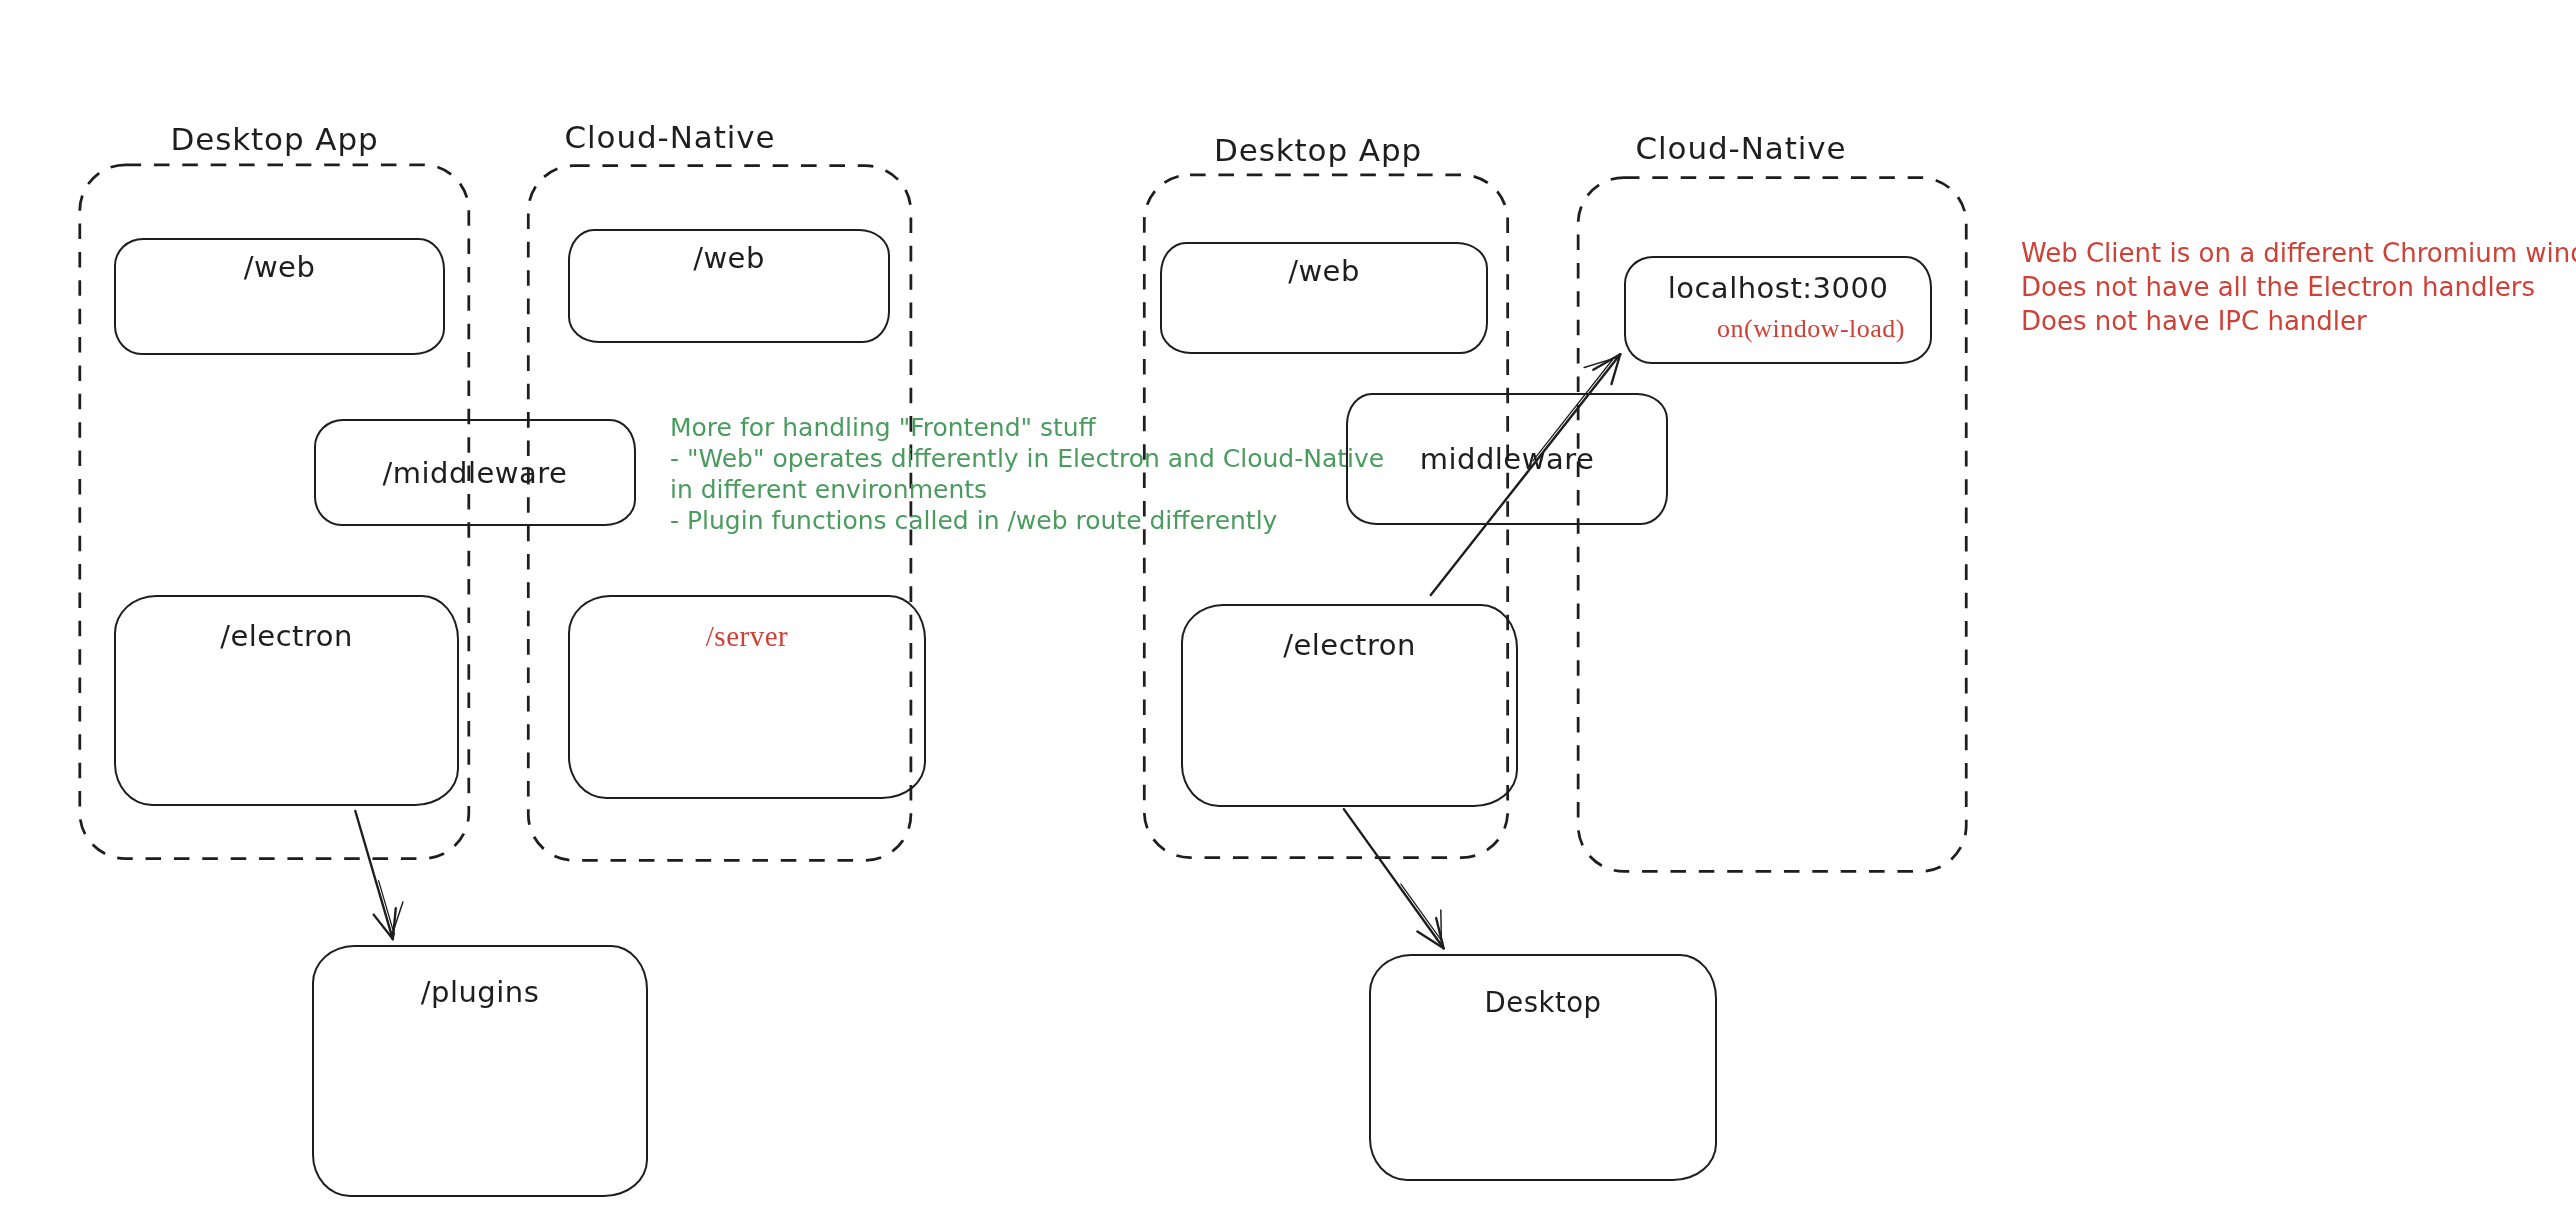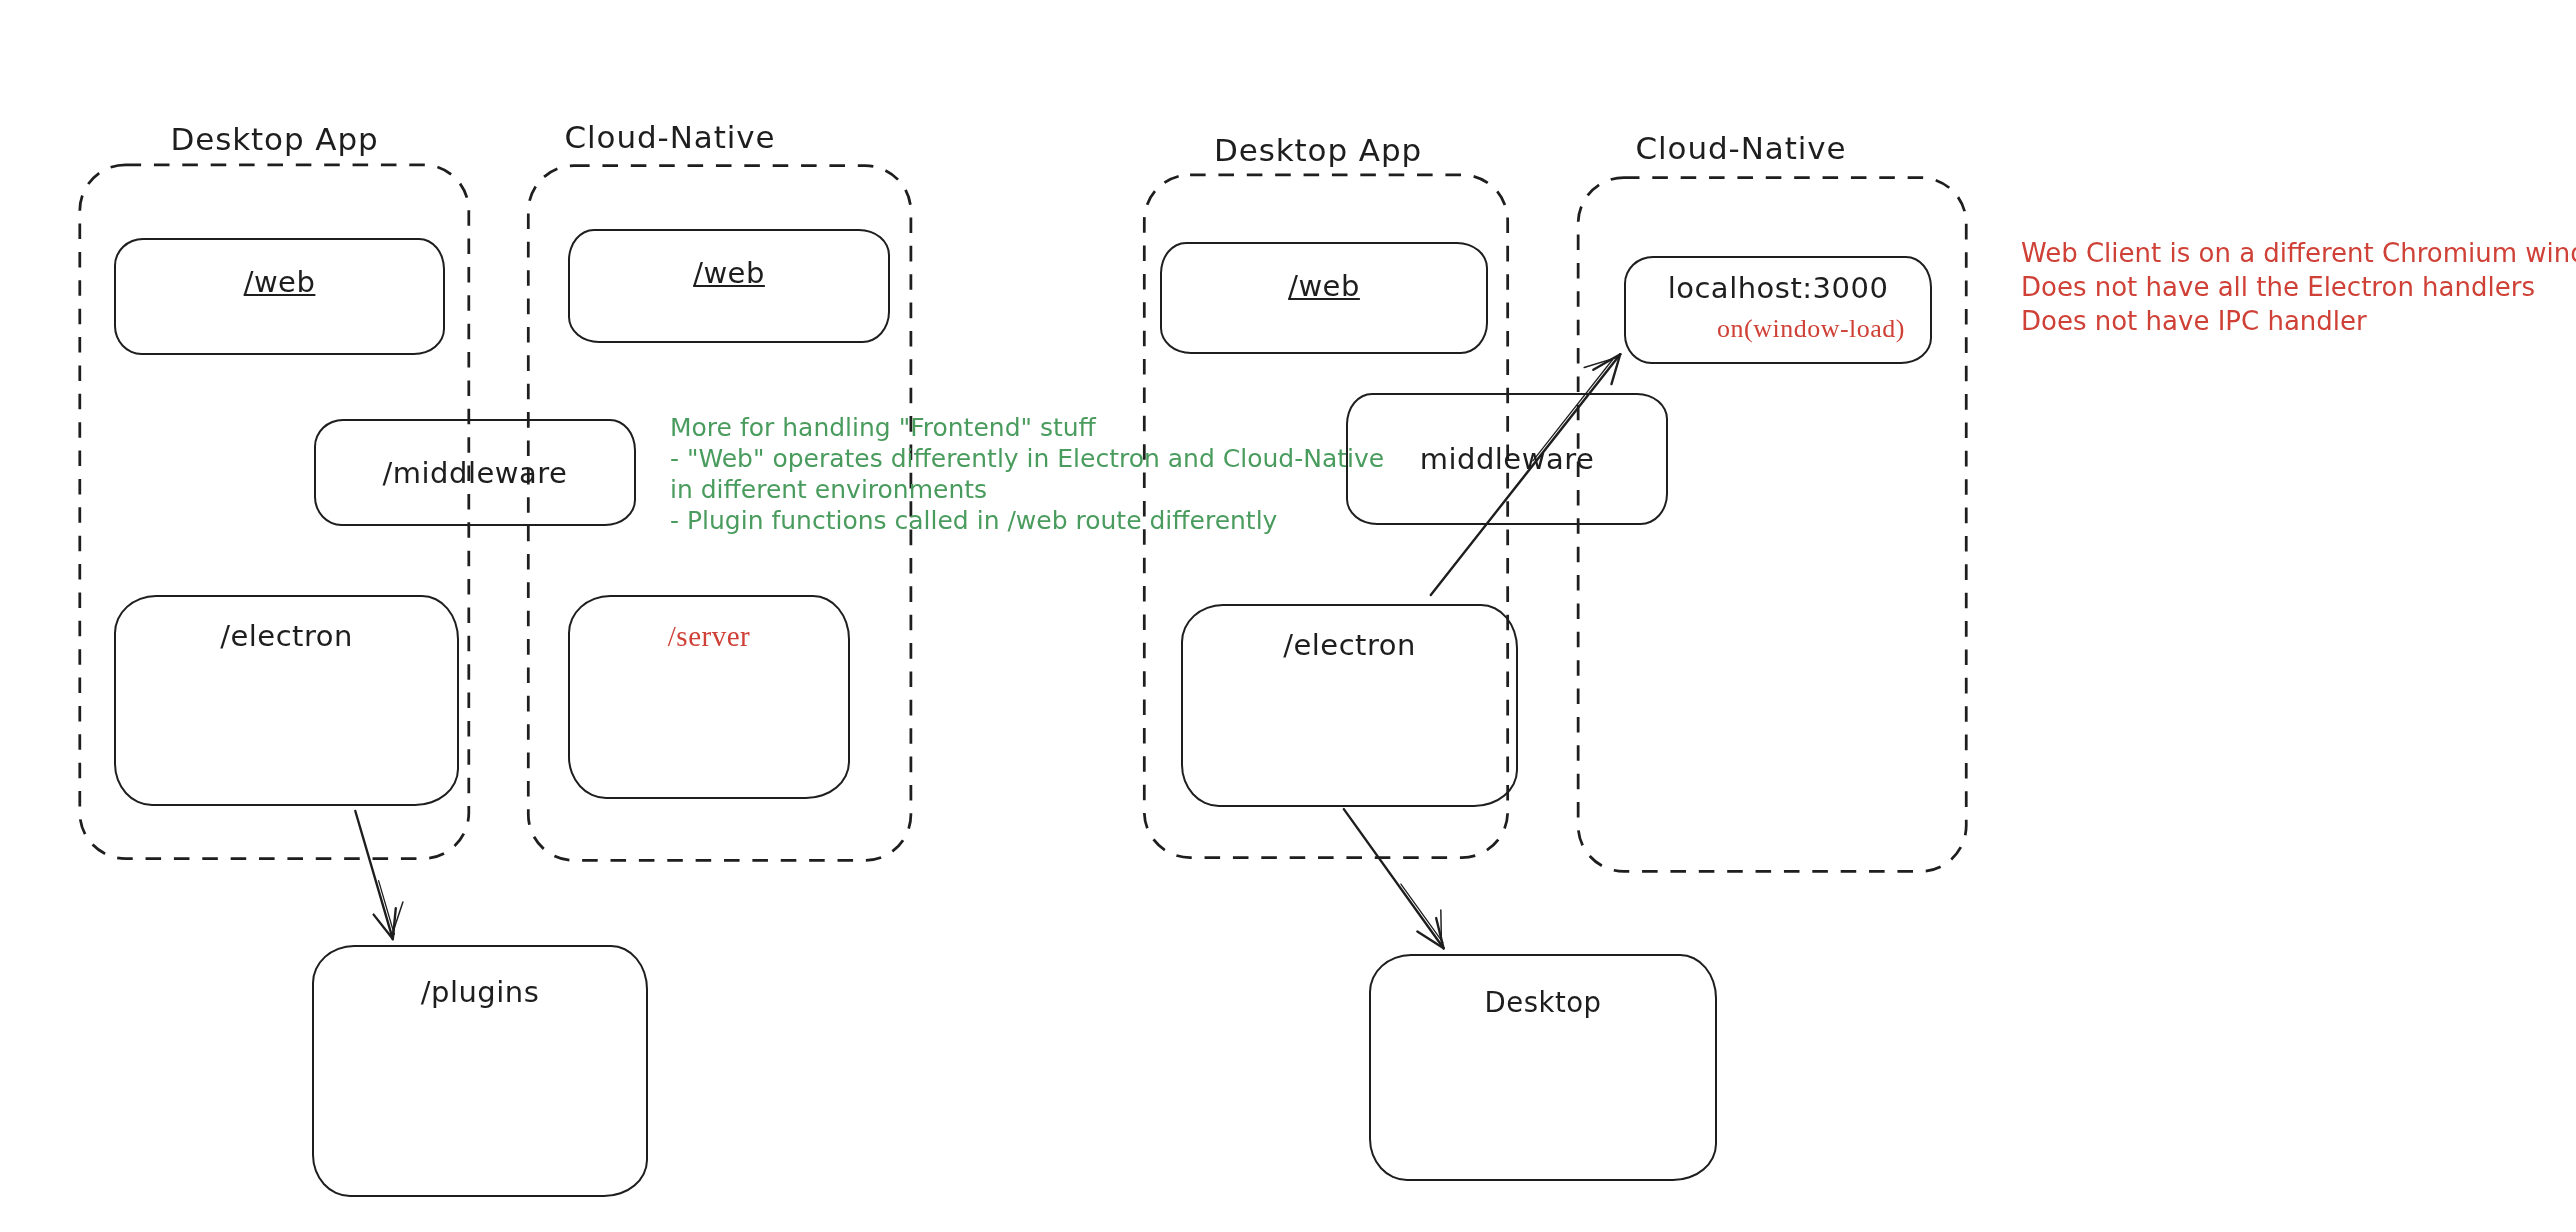--- a/index.html
+++ b/index.html
@@ -55,21 +55,21 @@
   .note { position: absolute; z-index: 2; white-space: nowrap; }
   .note-green { color: var(--green); font-size: 25px; line-height: 31px; }
   .note-red   { color: var(--red);   font-size: 26px; line-height: 34px; }
   .red-text { color: var(--red); font-family: Liberation Serif, serif; }
   .event-line {
     position: relative;
     left: 33px;
     margin-top: 9.2px;
     font-size: 26px;
   }
-  .box-label-top { padding-top: 25px; text-decoration: underline; }
+  .box-label-top { padding-top: 10px; }
 </style>
 </head>
 <body>
 
 <div id="stage">
 
   <svg id="container-layer" viewBox="0 0 2814 1346" xmlns="http://www.w3.org/2000/svg">
     <rect x="87" y="180" width="425" height="758" rx="50" fill="none" stroke="#1e1e1e" stroke-width="3" stroke-dasharray="17 14"></rect>
     <rect x="577" y="181" width="418" height="759" rx="50" fill="none" stroke="#1e1e1e" stroke-width="3" stroke-dasharray="17 14"></rect>
     <rect x="1250" y="191" width="397" height="746" rx="50" fill="none" stroke="#1e1e1e" stroke-width="3" stroke-dasharray="17 14"></rect>
@@ -106,21 +106,21 @@
   </div>
 
   <div class="box soft1 vcenter" style="left:314px; top:398px; width:322px; height:107px;margin-top:21px;">
     <span>/middleware</span>
   </div>
 
   <div class="box big" style="left:114px; top:595px; width:345px; height:211px; padding-top:22px;">
     <span>/electron</span>
   </div>
 
-  <div class="box big" style="left:568px; top:595px; width:282px; height:204px; padding-top:22px;">
+  <div class="box big" style="left:568px; top:595px; width:358px; height:204px; padding-top:22px;">
     <span class="red-text">/server</span>
   </div>
 
   <div class="box big" style="left:312px; top:945px; width:336px; height:252px; padding-top:27.5px;">
     <span>/plugins</span>
   </div>
 
   <div class="note note-green" style="left:670px; top:412px;">
     <div>More for handling "Frontend" stuff</div>
     <div>- "Web" operates differently in Electron and Cloud-Native</div>

